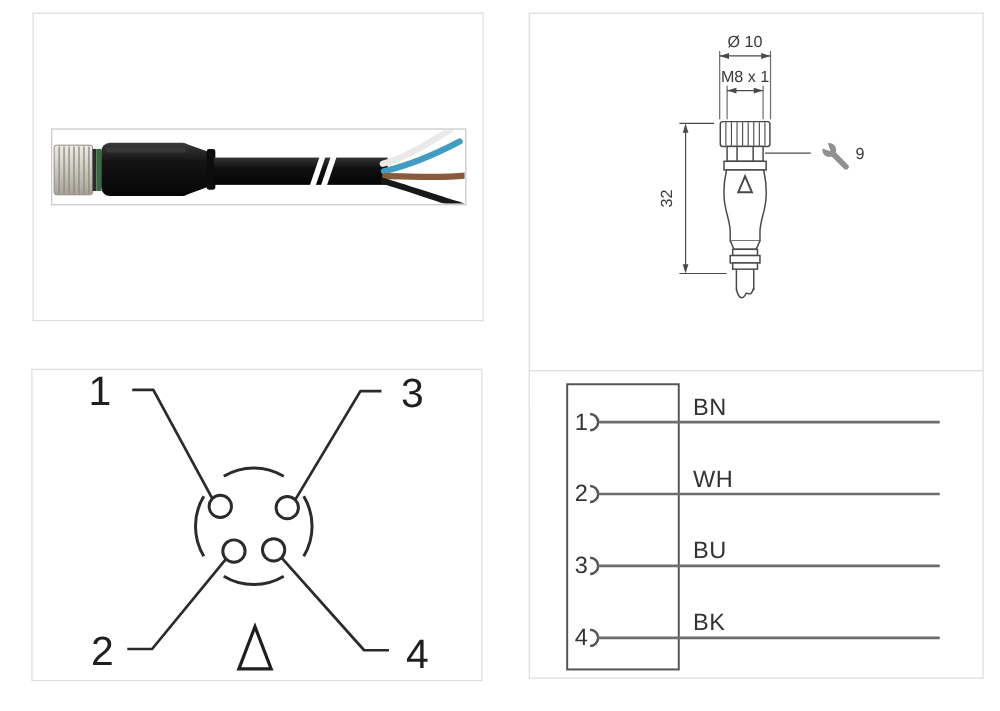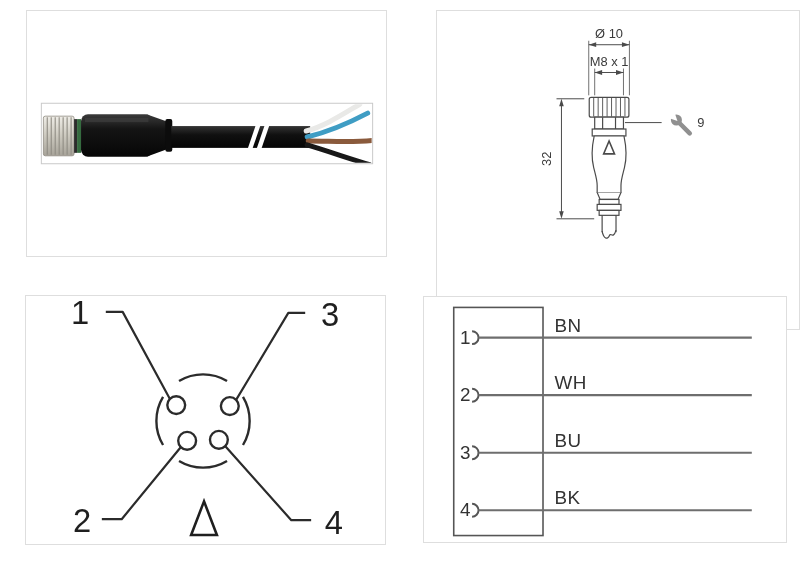--- a/index.html
+++ b/index.html
@@ -1,20 +1,20 @@
 <!DOCTYPE html>
 <html><head>
 <meta charset="utf-8">
 <style>
   html,body{margin:0;padding:0;background:#ffffff;}
   body{font-family:"Liberation Sans", sans-serif;}
   #stage{position:relative;width:800px;height:569px;background:#ffffff;overflow:hidden;}
   .panel{position:absolute;background:#ffffff;border:1px solid #dedede;box-sizing:border-box;}
   #panel-photo{left:26px;top:10px;width:361px;height:247px;}
-  #panel-dim{left:436px;top:10px;width:364px;height:320px;text-decoration:underline;}
+  #panel-dim{left:423px;top:10px;width:364px;height:320px;text-decoration:underline;}
   #panel-pins{left:25px;top:295px;width:361px;height:250px;}
   #panel-wiring{left:423px;top:296px;width:364px;height:247px;}
   svg{display:block;}
   text{font-family:"Liberation Sans", sans-serif;fill:#2e2e2e;}
   .dimtext{font-size:13px;fill:#3a3a3a;}
   .pin-num{font-size:33px;fill:#1f1f1f;}
   .wire-num{font-size:19px;fill:#333333;}
   .wire-code{font-size:19px;fill:#333333;letter-spacing:0.5px;}
 </style>
 </head>

